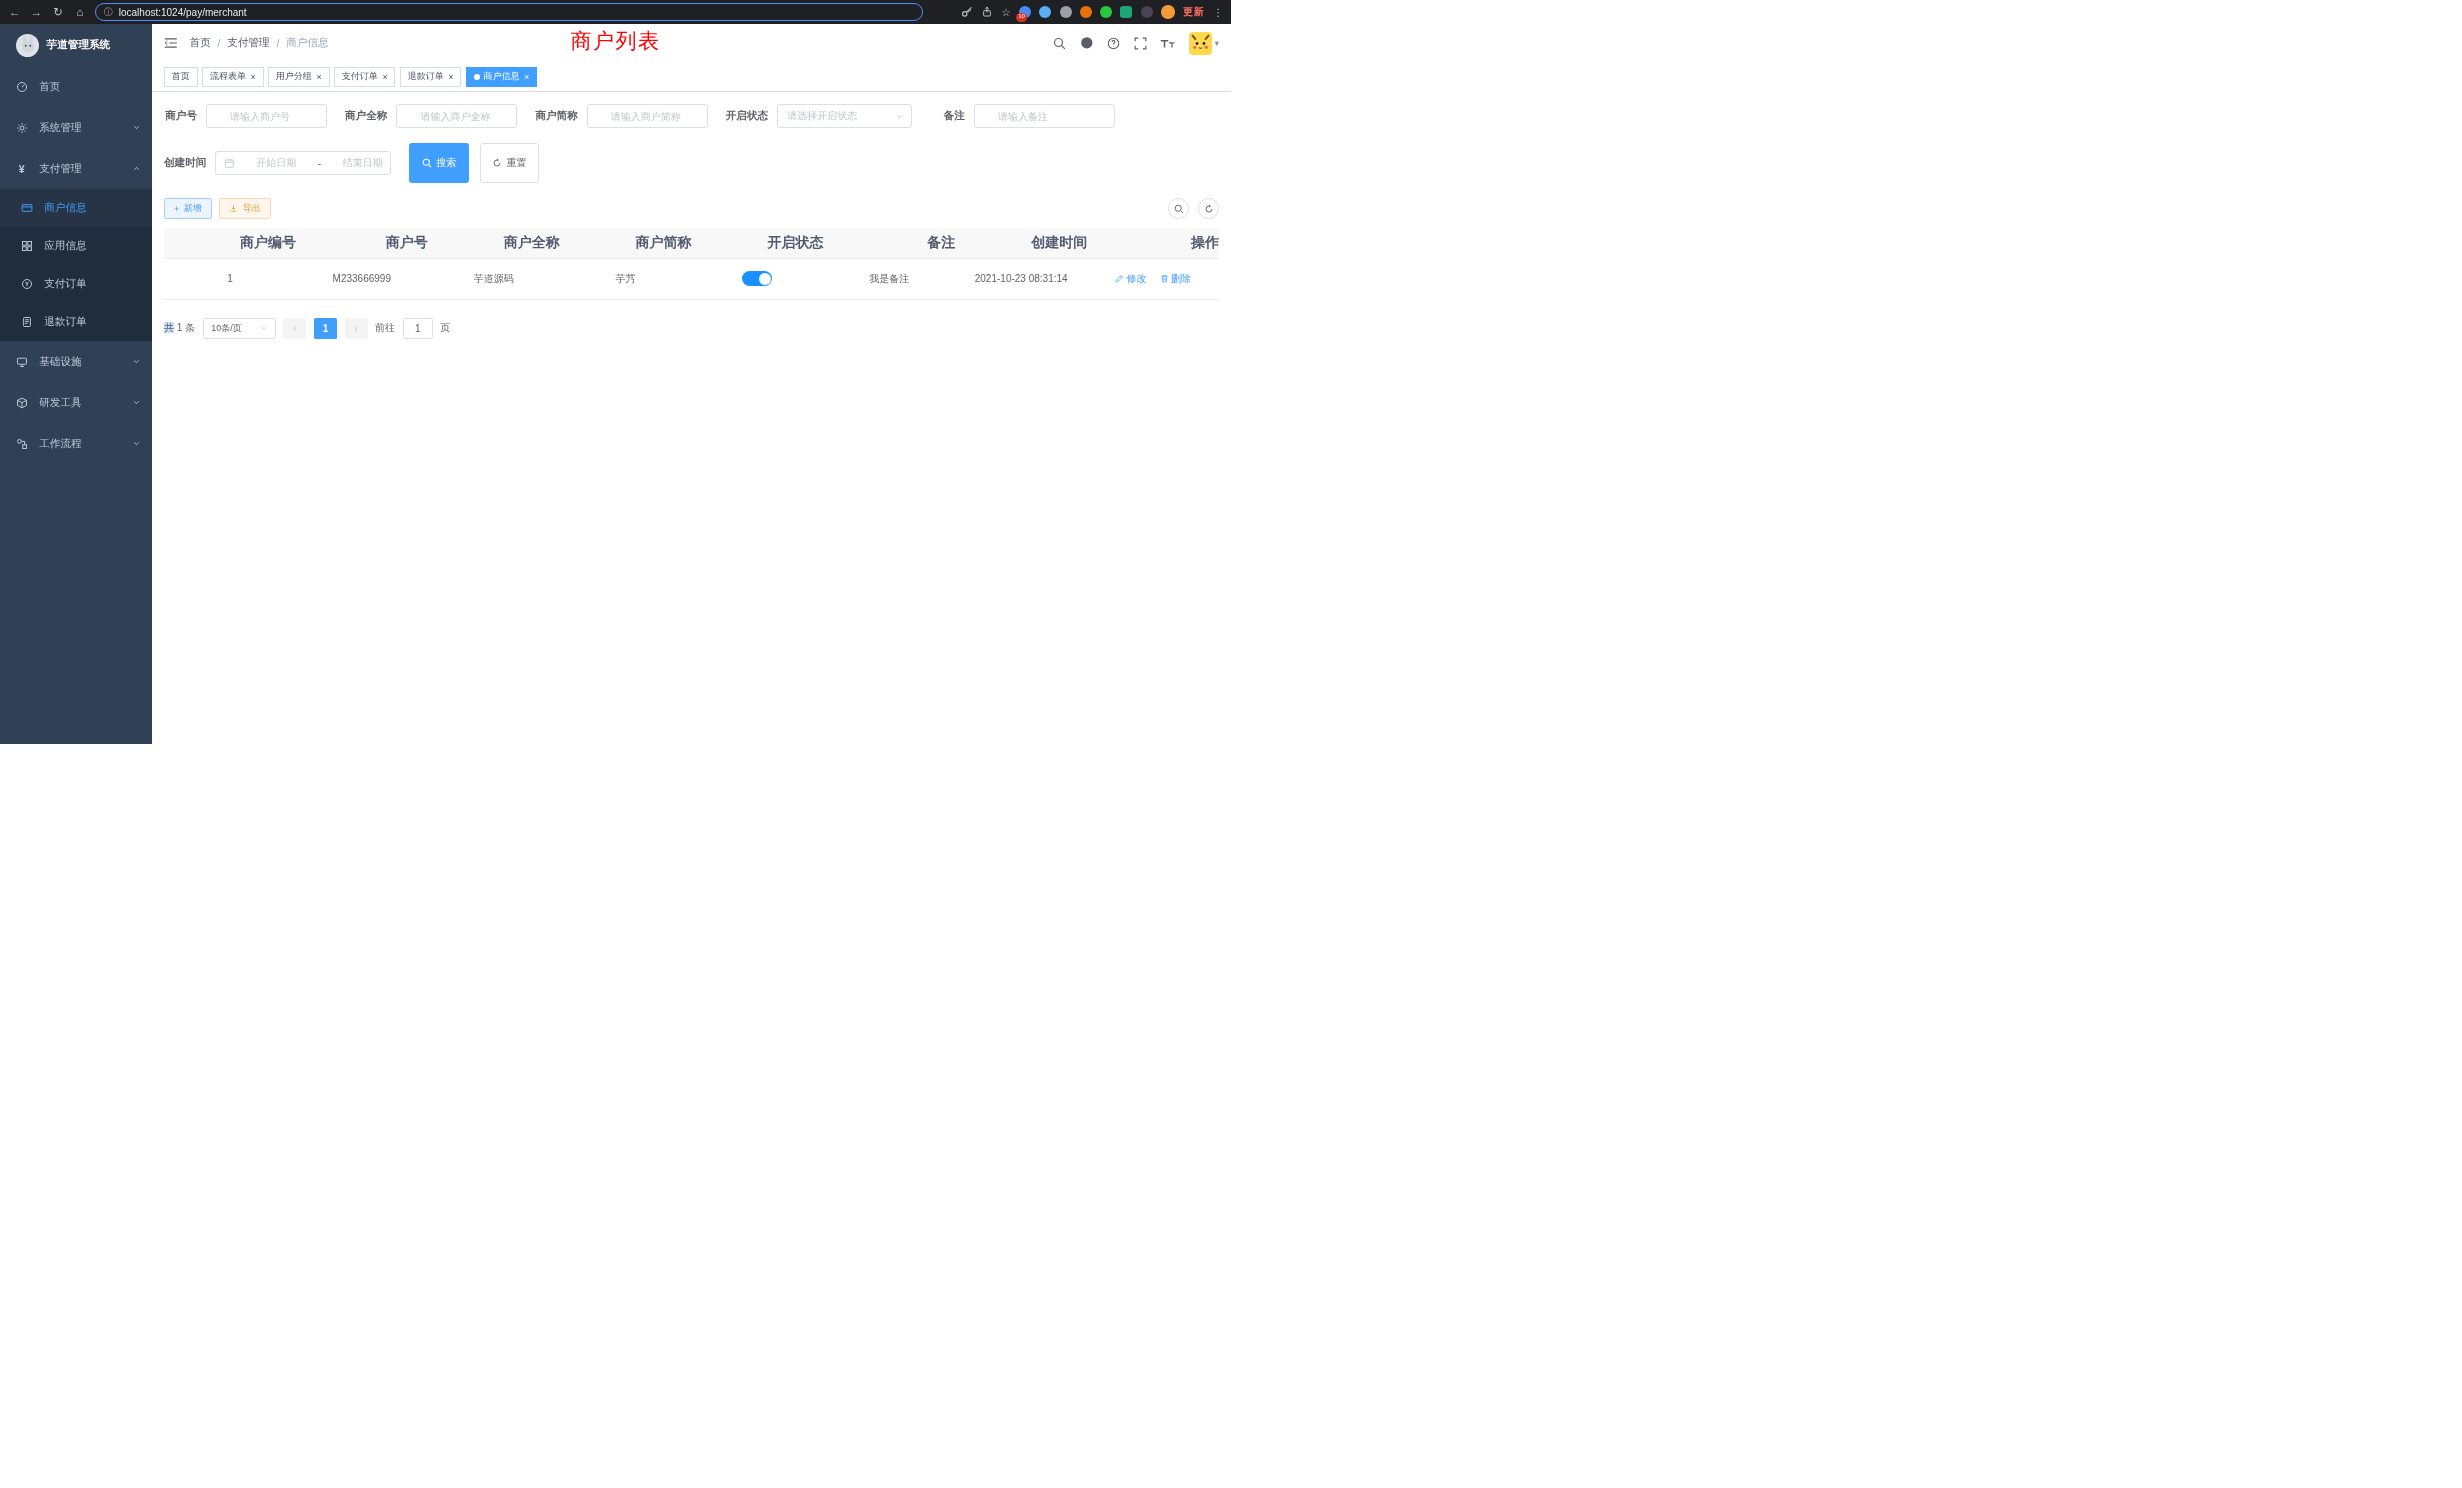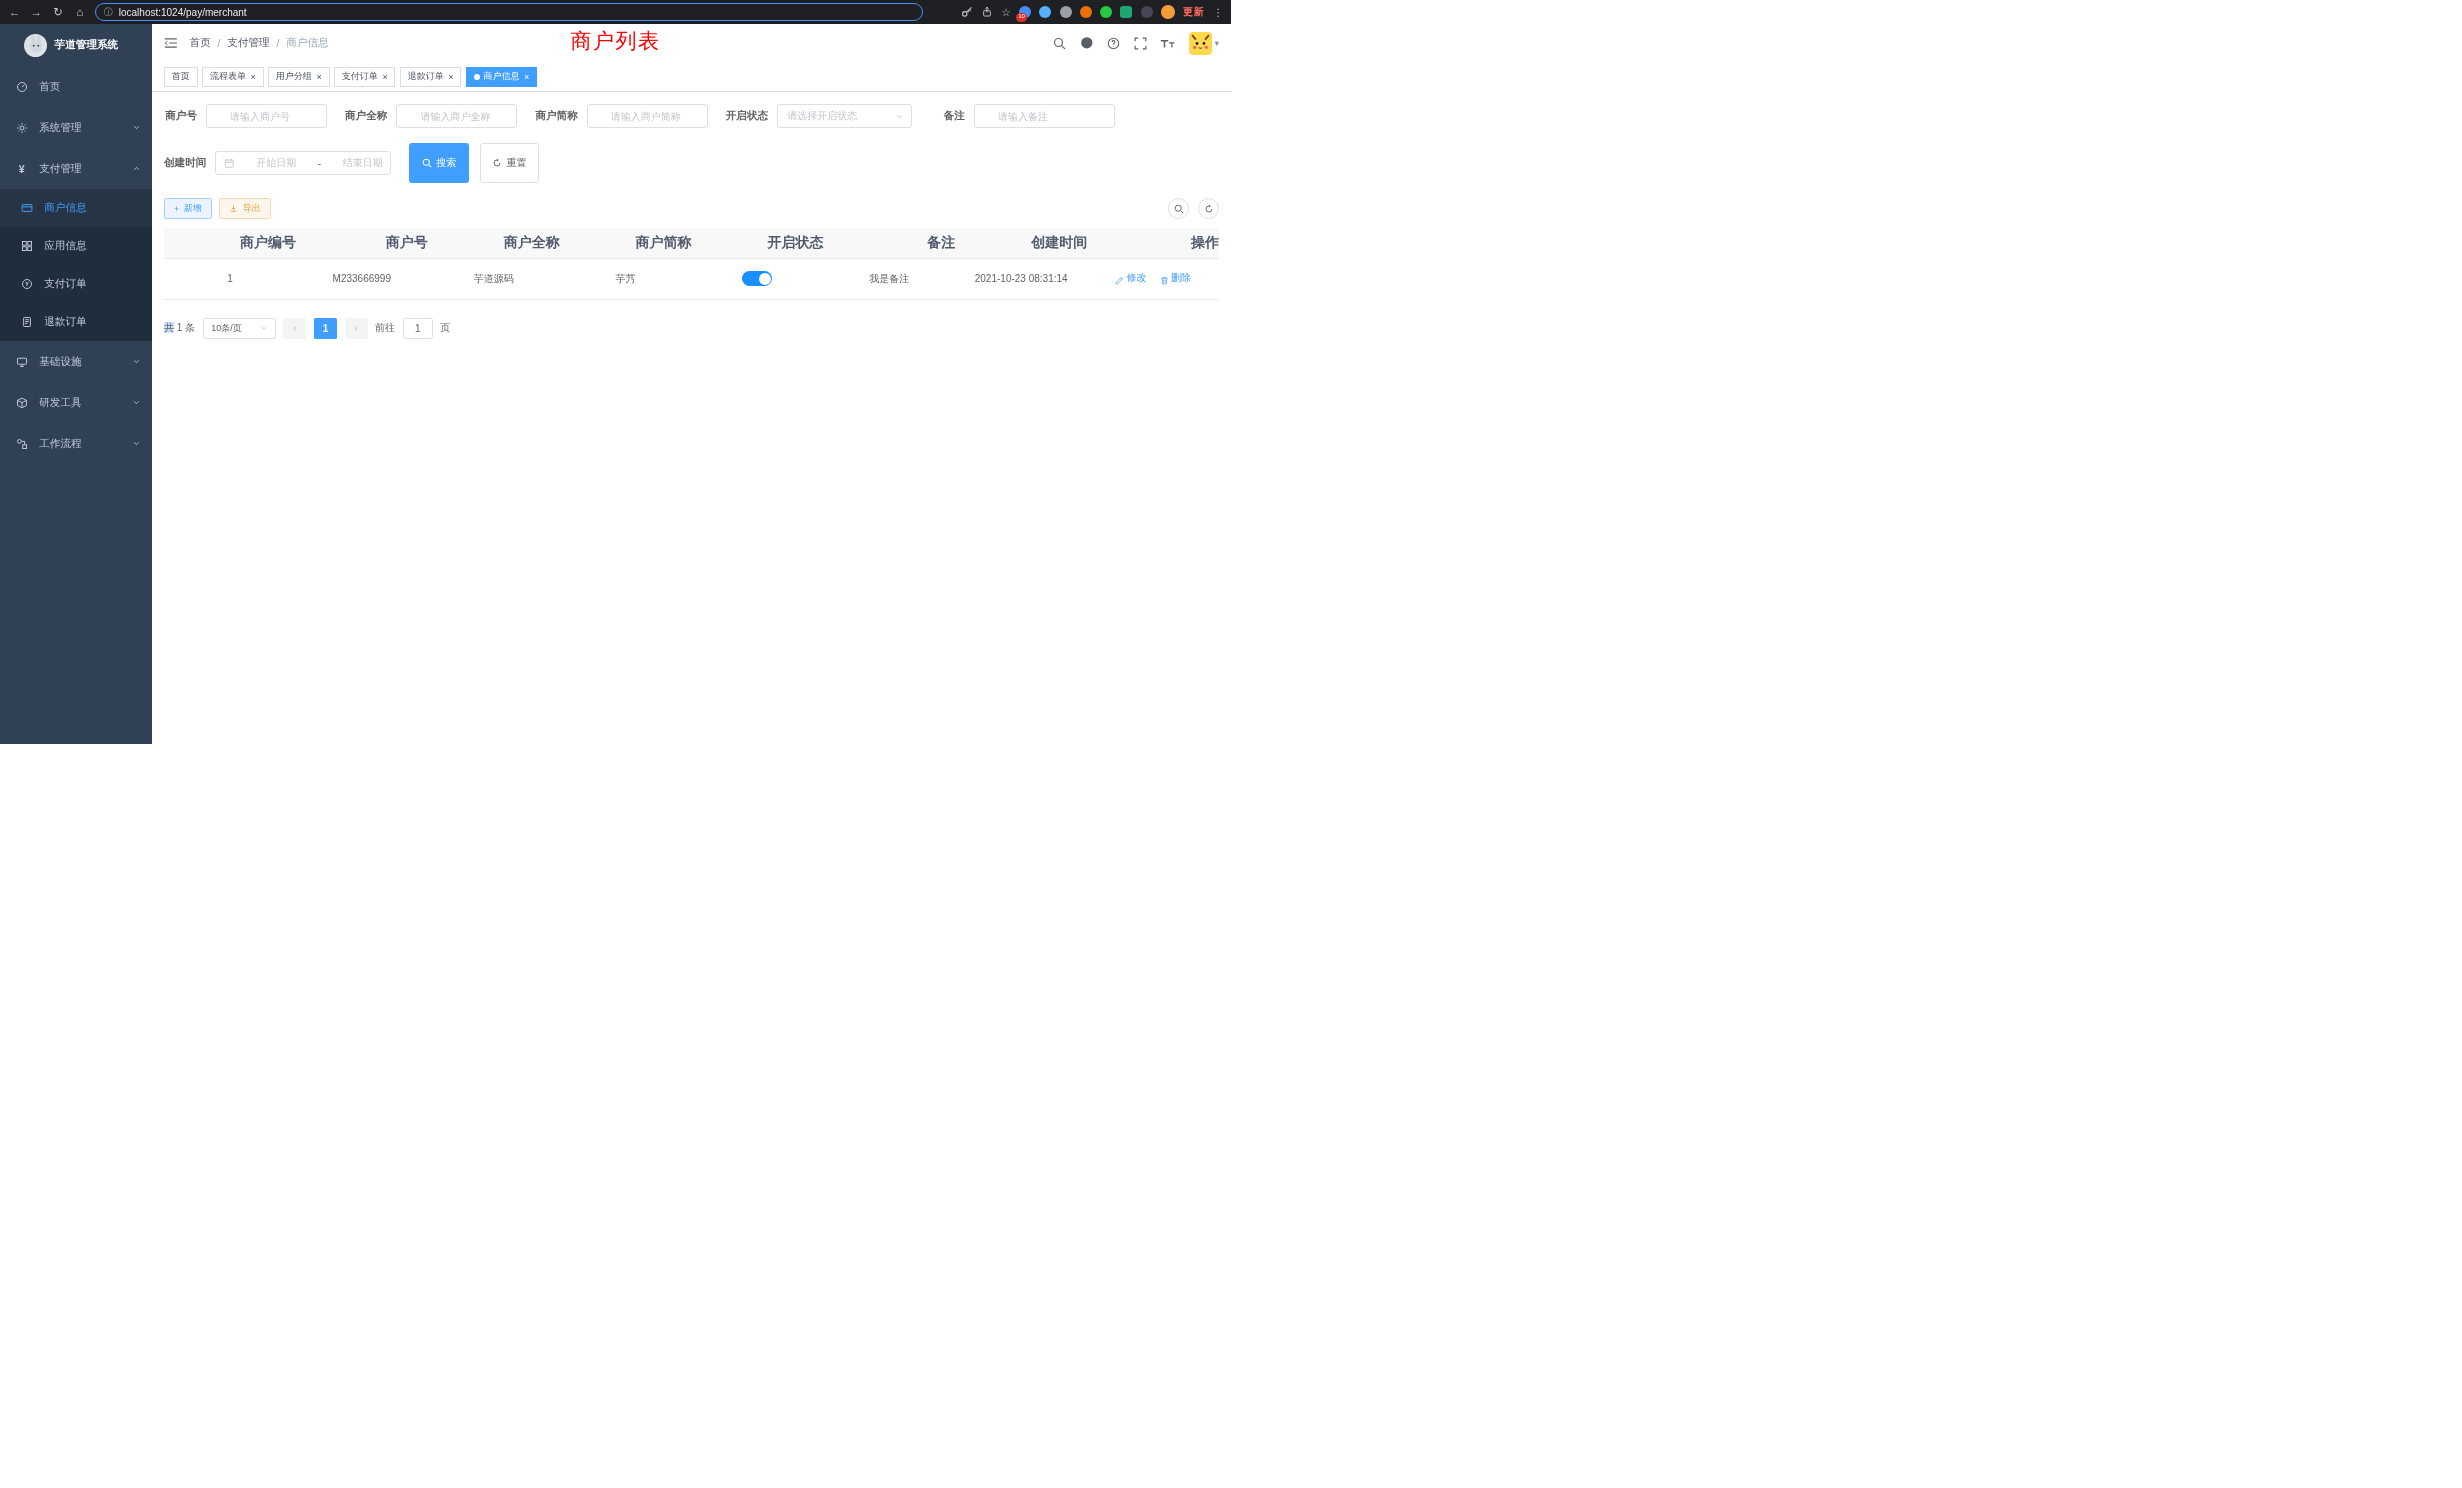--- a/index.html
+++ b/index.html
@@ -26,21 +26,21 @@
     font-size:6px; line-height:7.6px; padding:0.8px 2.3px; border-radius:4.5px; }
   .avatar-sm { width:13.6px; height:13.6px; border-radius:50%; background:#f29b38; }
   .update-btn { color:#ff6c5f; font-size:10px; font-weight:600; letter-spacing:0.8px; cursor:pointer; }
   .more-v { color:#c8c9ca; font-size:10.6px; cursor:pointer; }
 
   
   .app { display:flex; height:720px; }
 
   
   .sidebar { width:152px; background:#304156; color:#bfcbd9; flex-shrink:0; overflow:hidden; }
-  .logo { height:42px; display:flex; align-items:center; gap:7.6px; padding:0 24px; }
+  .logo { height:42px; display:flex; align-items:center; gap:7.6px; padding:0 16px; }
   .logo-img { width:23px; height:23px; border-radius:50%; background:#dfe3e8; display:flex; align-items:center; justify-content:center; overflow:hidden; }
   .logo-title { color:#fff; font-size:10.6px; font-weight:700; white-space:nowrap; }
   .menu-item { height:41px; display:flex; align-items:center; padding:0 10.6px 0 15px; font-size:10.6px; cursor:pointer; }
   .mi-icon { width:13.6px; margin-right:10.6px; display:flex; justify-content:center; color:inherit; }
   .mi-label { flex:1; white-space:nowrap; }
   .chev { color:#bfcbd9; }
   .chev.up svg { transform:rotate(180deg); }
   .submenu { background:#1f2d3d; }
   .submenu .menu-item { height:38px; padding-left:20px; }
   .submenu .menu-item.active { color:#409eff; background:#263445; }
@@ -94,21 +94,21 @@
   .toolbar-right { margin-left:auto; display:flex; gap:9px; }
   .circle-btn { width:21px; height:21px; border-radius:50%; border:0.8px solid #dcdfe6; background:#fff;
     display:flex; align-items:center; justify-content:center; color:#606266; cursor:pointer; }
 
   table.grid { width:100%; border-collapse:collapse; table-layout:fixed; margin-top:9px; }
   table.grid th { background:#f8f8f9; color:#515a6e; font-size:14px; font-weight:700; height:30px;
     border-bottom:0.8px solid #e8eaec; text-align:right; }
   table.grid td { height:41px; font-size:10px; color:#606266; text-align:center; border-bottom:0.8px solid #e8eaec; }
   .toggle { width:30px; height:15px; border-radius:7.6px; background:#1890ff; position:relative; display:inline-block; cursor:pointer; vertical-align:middle; }
   .toggle::after { content:""; position:absolute; right:1.5px; top:1.5px; width:12px; height:12px; background:#fff; border-radius:50%; }
-  .link { color:#409eff; font-size:10px; display:inline-flex; align-items:flex-end; gap:2.3px; margin:0 5.3px; cursor:pointer; }
+  .link { color:#409eff; font-size:10px; display:inline-flex; align-items:center; gap:2.3px; margin:0 5.3px; cursor:pointer; }
 
   .pager { display:flex; align-items:center; justify-content:flex-start; gap:7.6px; margin-top:18px;
     font-size:10px; color:#606266; }
   .total { display:inline-block; }
   .total::first-letter { background:#c9dff7; }
   .pgselect { width:73px; height:21px; border:0.8px solid #dcdfe6; border-radius:2.3px; display:flex; align-items:center;
     justify-content:space-between; padding:0 6px 0 7.6px; font-size:9px; color:#606266; cursor:pointer; background:#fff; }
   .pg-btn { min-width:23px; height:21px; background:#f4f4f5; border-radius:1.5px; display:flex; align-items:center;
     justify-content:center; color:#c0c4cc; cursor:pointer; font-size:10px; }
   .pg-btn.page { background:#409eff; color:#fff; font-weight:600; }

